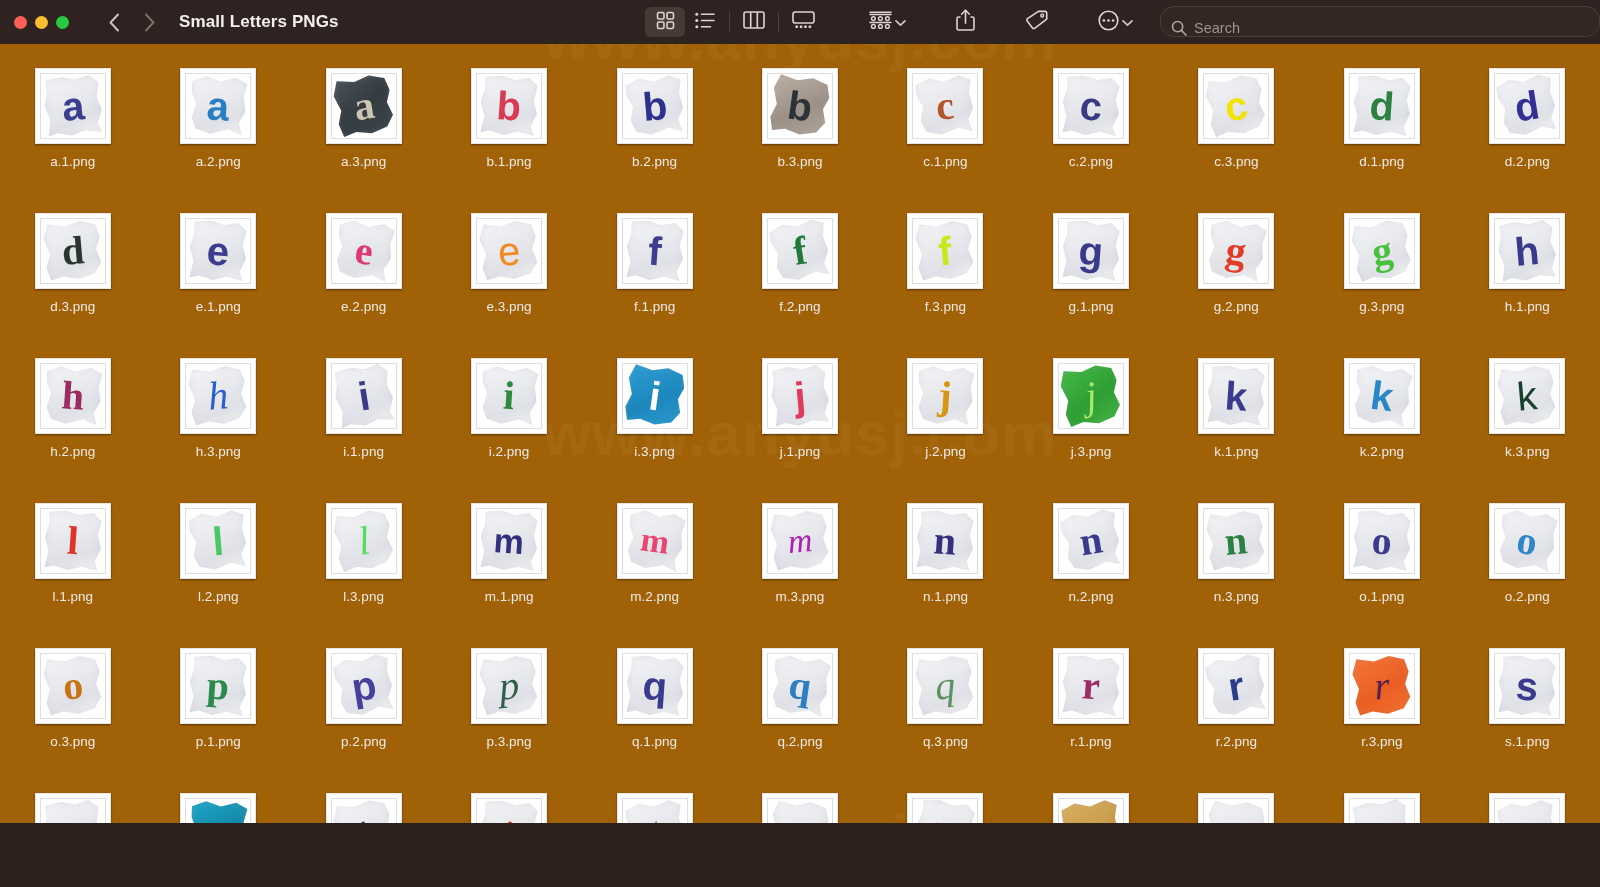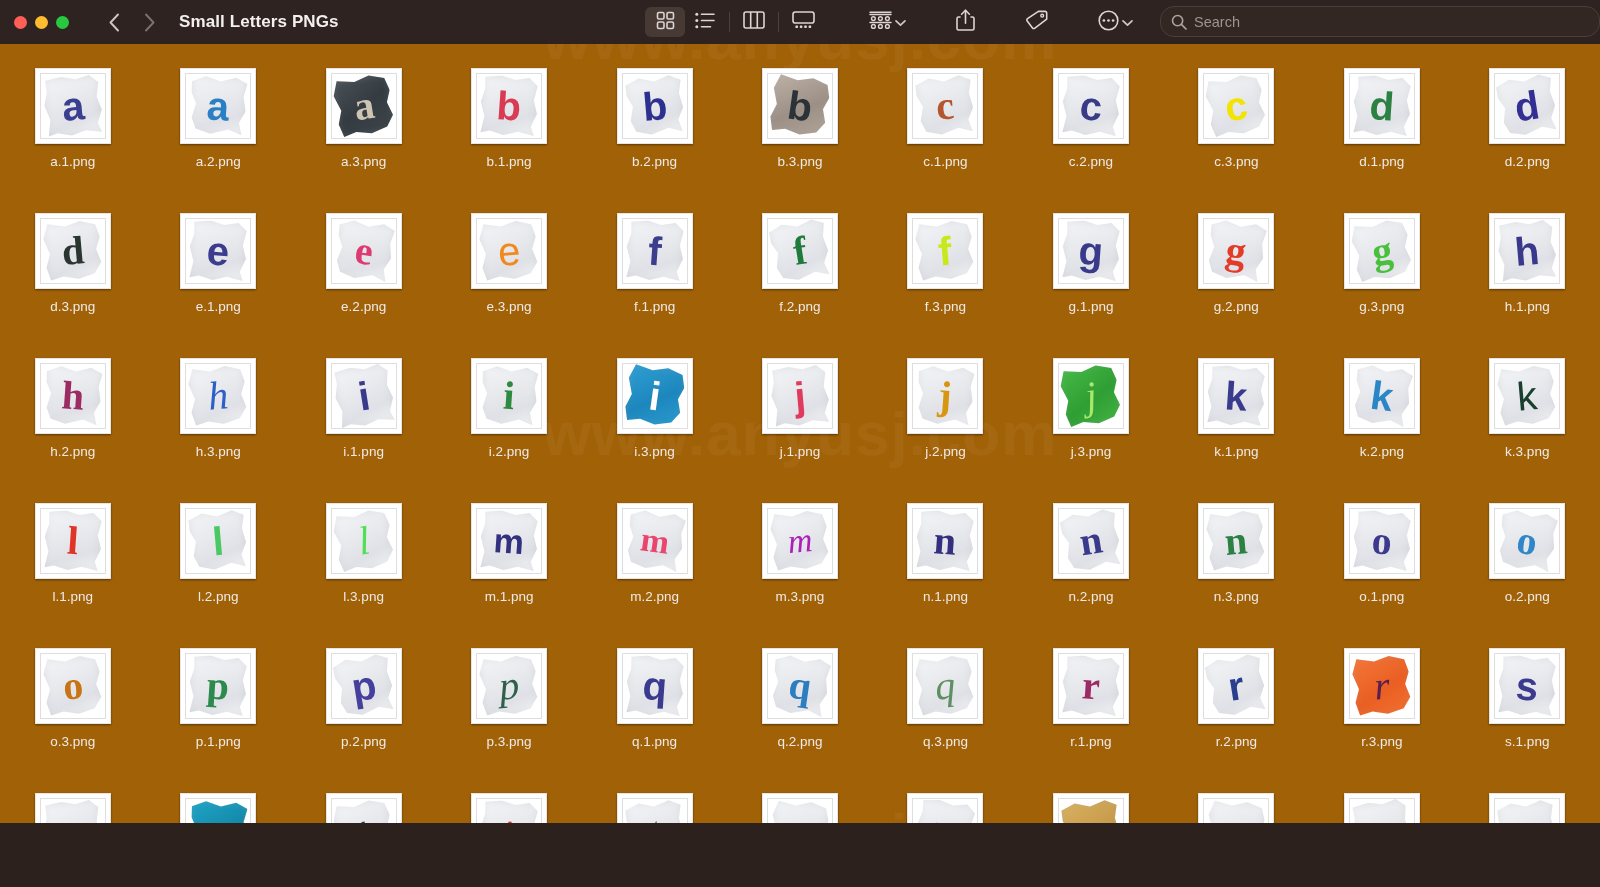--- a/index.html
+++ b/index.html
@@ -105,21 +105,21 @@
   #search-wrap {
     position: absolute;
     right: 0px;
     top: 6px;
     width: 440px;
     height: 31px;
     background: #332724;
     border: 1px solid #4b3e39;
     border-radius: 14px;
     display: flex;
-    align-items: center;
+    align-items: flex-end;
     padding-left: 10px;
     gap: 7px;
   }
   #search-input {
     flex: 1;
     background: transparent;
     border: none;
     outline: none;
     color: #e8e2df;
     font-family: "Liberation Sans", sans-serif;

